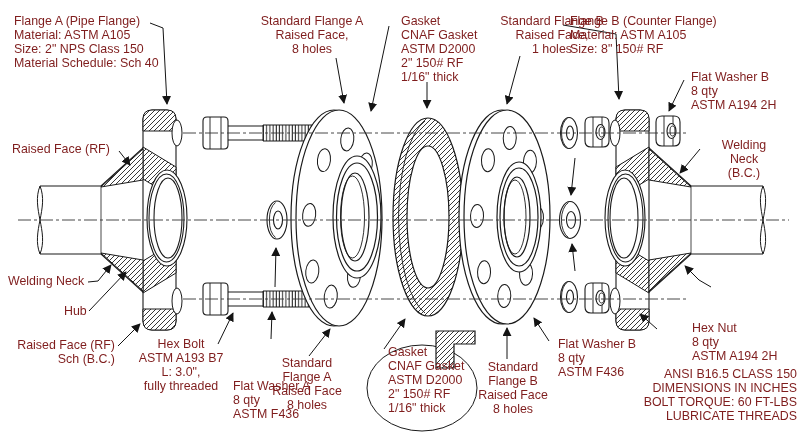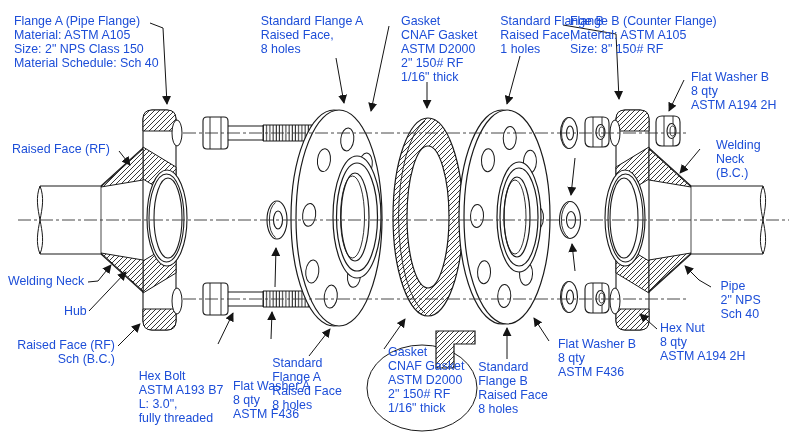--- a/index.html
+++ b/index.html
@@ -1,21 +1,21 @@
 <!DOCTYPE html>
 <html><head>
 <meta charset="utf-8">
 <style>
   html,body{margin:0;padding:0;background:#fff;}
   #stage{position:relative;width:800px;height:437px;background:#fff;overflow:hidden;
          font-family:"Liberation Sans",sans-serif;}
   svg{position:absolute;left:0;top:0;}
-  .lbl{position:absolute;font-size:12.4px;line-height:1.12;color:#1d4ed8;
+  .lbl{position:absolute;font-size:12.4px;line-height:1.12;color:#7f1d1d;
        white-space:pre-line;letter-spacing:0;}
-  .c{text-align:left;transform:translateX(-50%);}
+  .c{text-align:center;transform:translateX(-50%);}
   .r{text-align:right;}
 </style>
 </head>
 <body>
 
 <div id="stage">
 
 <svg width="800" height="437" viewBox="0 0 800 437">
   <defs>
     <pattern id="hatch" width="5" height="5" patternUnits="userSpaceOnUse">
@@ -223,21 +223,21 @@
 <div class="lbl" style="left:691px;top:71px;">Flat Washer B
 8 qty
 ASTM A194 2H</div>
 <div class="lbl c" style="left:744px;top:139px;">Welding Neck
 (B.C.)</div>
 <div class="lbl" style="left:12px;top:143px;">Raised Face (RF)</div>
 <div class="lbl" style="left:8px;top:275px;">Welding Neck</div>
 <div class="lbl" style="left:64px;top:305px;text-align:right;">Hub</div>
 <div class="lbl r" style="left:13px;top:339px;width:102px;">Raised Face (RF)
 Sch (B.C.)</div>
-<div class="lbl c" style="left:181px;top:338px;margin-top:32px;">Hex Bolt
+<div class="lbl c" style="left:181px;top:338px;">Hex Bolt
 ASTM A193 B7
 L: 3.0",
 fully threaded</div>
 <div class="lbl" style="left:233px;top:340px;margin-top:40px;">Flat Washer A
 8 qty
 ASTM F436</div>
 <div class="lbl c" style="left:307px;top:357px;">Standard
 Flange A
 Raised Face
 8 holes</div>
@@ -246,19 +246,21 @@
 ASTM D2000
 2" 150# RF
 1/16" thick</div>
 <div class="lbl c" style="left:513px;top:361px;">Standard
 Flange B
 Raised Face
 8 holes</div>
 <div class="lbl" style="left:558px;top:338px;">Flat Washer B
 8 qty
 ASTM F436</div>
-<div class="lbl" style="left:660px;top:322px;">Hex Nut
+<div class="lbl" style="left:692px;top:322px;">Hex Nut
 8 qty
 ASTM A194 2H</div>
-<div class="lbl c" style="left:747px;top:280px;">Pipe
-2" NPS Sch 40</div>
+<div class="lbl r" style="right:3px;top:368px;">ANSI B16.5 CLASS 150
+DIMENSIONS IN INCHES
+BOLT TORQUE: 60 FT-LBS
+LUBRICATE THREADS</div>
 
 </div>
 
 </body></html>

